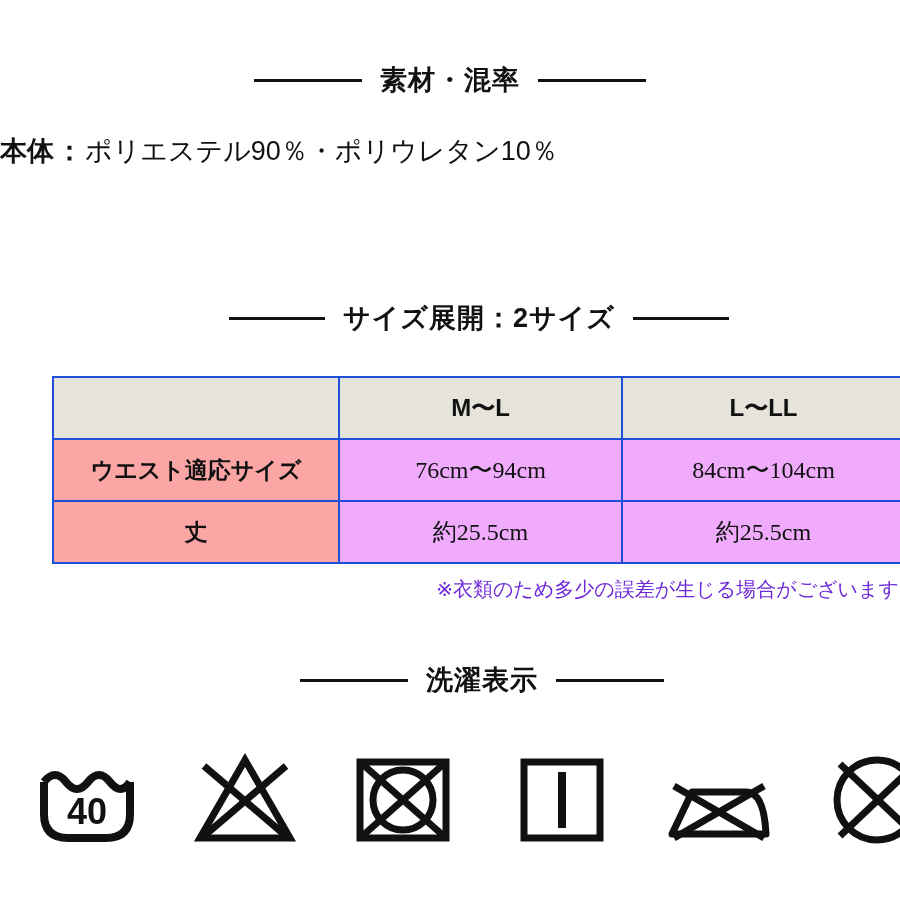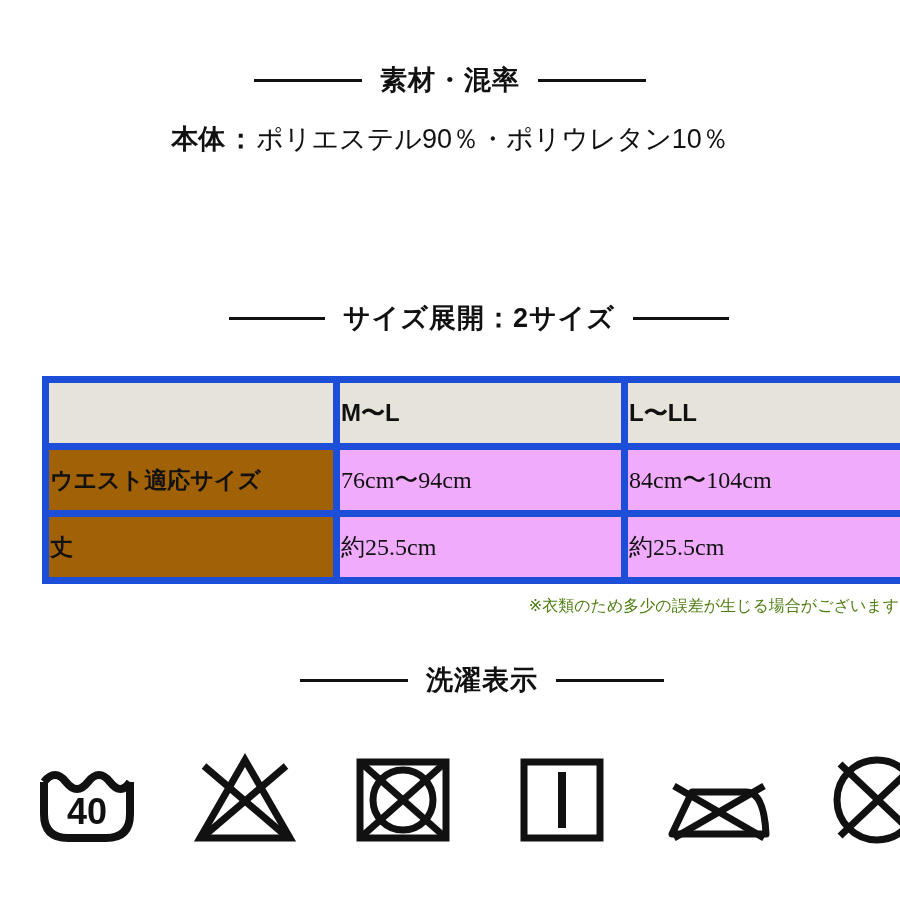--- a/index.html
+++ b/index.html
@@ -42,22 +42,22 @@
   }
 
   
   .material-section {
     position: absolute;
     top: 62px;
     left: 0;
     width: 900px;
   }
   .material-lines {
-    margin-top: 20px;
-    text-align: center;
+    margin-top: 32px;
+    text-align: left;
   }
   .material-line {
     font-size: 27px;
     line-height: 1.62;
     color: #111111;
     white-space: nowrap;
   }
   .material-line .lbl {
     font-weight: bold;
   }
@@ -81,54 +81,54 @@
     width: 96px;
   }
   .size-table {
     margin: 40px auto 0 auto;
     width: 840px;
     border-collapse: collapse;
     table-layout: fixed;
   }
   .size-table th,
   .size-table td {
-    border: 7px solid #1d4ed8;
+    border: 2px solid #1d4ed8;
     height: 58px;
     font-size: 24px;
-    text-align: left;
+    text-align: center;
     vertical-align: middle;
     color: #111111;
     margin-left: 25px;
   }
   .size-table thead th {
     background: #e6e3da;
     font-weight: bold;
   }
   .size-table thead th.corner {
     background: #e6e3da;
   }
   .size-table tbody th {
-    background: #a16207;
+    background: #fca5a5;
     font-weight: bold;
     font-size: 23px;
   }
   .size-table tbody td {
     background: #f0abfc;
     font-weight: normal;
     font-family: Liberation Serif, serif;
   }
   .col-label { width: 282px; }
   .col-size  { width: 279px; }
 
   .table-note {
     width: 840px;
     margin: 12px auto 0 auto;
     text-align: right;
-    font-size: 16px;
-    color: #4d7c0f;
+    font-size: 20px;
+    color: #6d28d9;
   }
 
   
   .wash-section {
     position: absolute;
     top: 662px;
     left: 16px;
     width: 900px;
     margin-left: 16px;
   }

